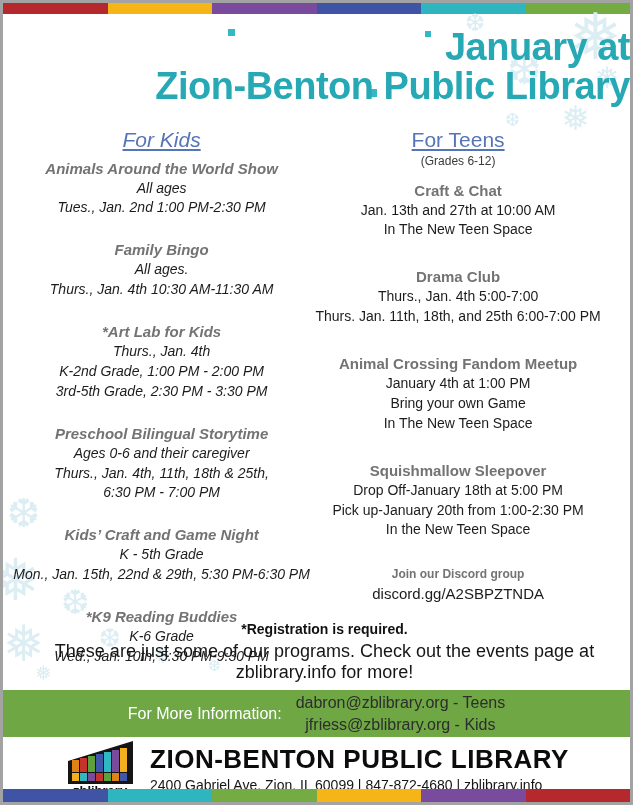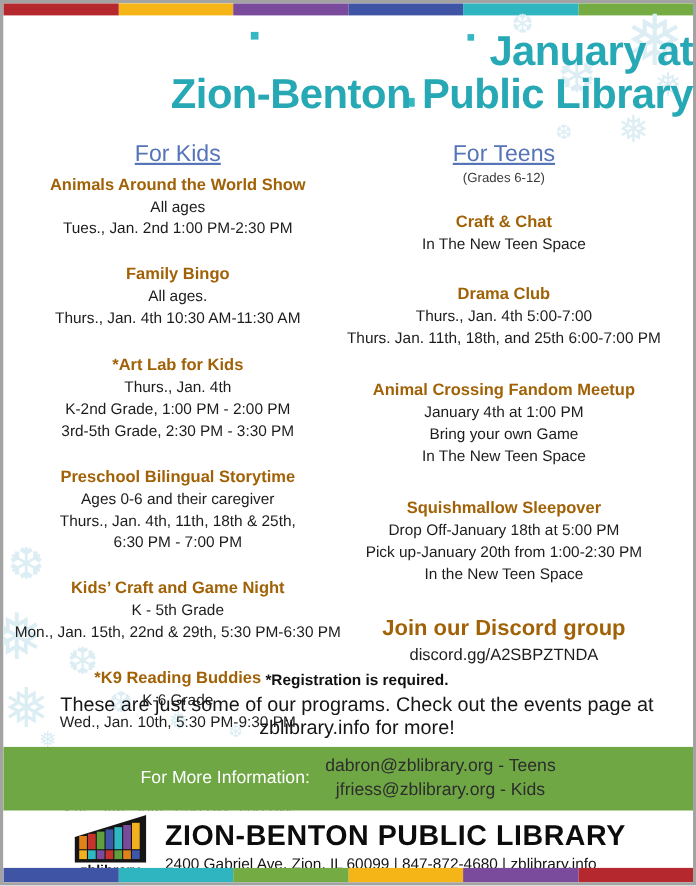--- a/index.html
+++ b/index.html
@@ -23,40 +23,40 @@
   .content{position:relative;z-index:1;}
   
   .title{
     text-align:right;margin-top:14px;
     font-size:38px;font-weight:bold;line-height:1.02;
     color:#27A8B5;letter-spacing:-0.5px;
   }
   
   .columns{display:flex;margin-top:22px;}
   .col{box-sizing:border-box;text-align:center;}
-  .col-kids{flex:0 0 49%;padding-left:10px;}
+  .col-kids{flex:0 0 49%;padding-left:10px;font-style:italic;}
   .col-teens{flex:0 0 51%;padding-right:24px;}
   .col-heading{
     font-size:21px;color:#5674B8;text-decoration:underline;
     margin-bottom:6px;
   }
-  .col-subheading{font-size:12px;color:#3a3a3a;margin-top:-4px;margin-bottom:23px;}
+  .col-subheading{font-size:12px;color:#3a3a3a;margin-top:-4px;margin-bottom:12px;}
   .event{margin-bottom:21px;}
   .col-teens .event{margin-bottom:26px;}
-  .event-title{font-size:15px;font-weight:bold;color:#a16207;line-height:1.4;}
+  .event-title{font-size:15px;font-weight:bold;color:#737373;line-height:1.4;}
   .event-line{font-size:14px;color:#1c1c1c;line-height:1.42;}
-  .event-discord .event-title{font-size:20px;}
+  .event-discord .event-title{font-size:12px;}
   .event-discord .event-line{font-size:15px;}
   
   .bottom-stack{position:absolute;left:0;right:0;bottom:0;z-index:2;}
   .note{text-align:center;padding-bottom:7px;background:transparent;padding-left:16px;}
   .note-registration{font-size:14px;font-weight:bold;margin-bottom:4px;}
   .note-programs{font-size:18px;color:#161616;}
   .info-bar{
-    height:58px;display:flex;align-items:center;justify-content:center;gap:14px;
+    height:47px;display:flex;align-items:center;justify-content:center;gap:14px;
   }
   .info-label{font-size:16px;color:#fff;}
   .info-emails{font-size:16px;color:#2d2d2d;line-height:1.35;text-align:center;}
   .lib-footer{
     height:65px;background:#fff;display:flex;align-items:center;justify-content:center;gap:14px;
   }
   .logo-block{display:flex;flex-direction:column;align-items:center;width:72px;}
   .logo-caption{font-size:13px;font-weight:bold;color:#111;margin-top:-2px;}
   .lib-name{font-size:26px;font-weight:bold;color:#0c0c0c;letter-spacing:0.5px;line-height:1.05;}
   .lib-address{font-size:14px;color:#141414;margin-top:3px;}
@@ -166,20 +166,21 @@
           </div>
       </div>
       <div class="col col-teens">
         <div class="col-heading">For Teens</div>
         <div class="col-subheading">(Grades 6-12)</div>
         <div>
 
             <div class="event">
               <div class="event-title">Craft &amp; Chat</div>
               <div>
+                <div class="event-line">Jan. 13th and 27th at 10:00 AM</div>
                 <div class="event-line">In The New Teen Space</div>
               </div>
             </div>
 
             <div class="event">
               <div class="event-title">Drama Club</div>
               <div>
                 <div class="event-line">Thurs., Jan. 4th 5:00-7:00</div>
                 <div class="event-line">Thurs. Jan. 11th, 18th, and 25th 6:00-7:00 PM</div>
               </div>

